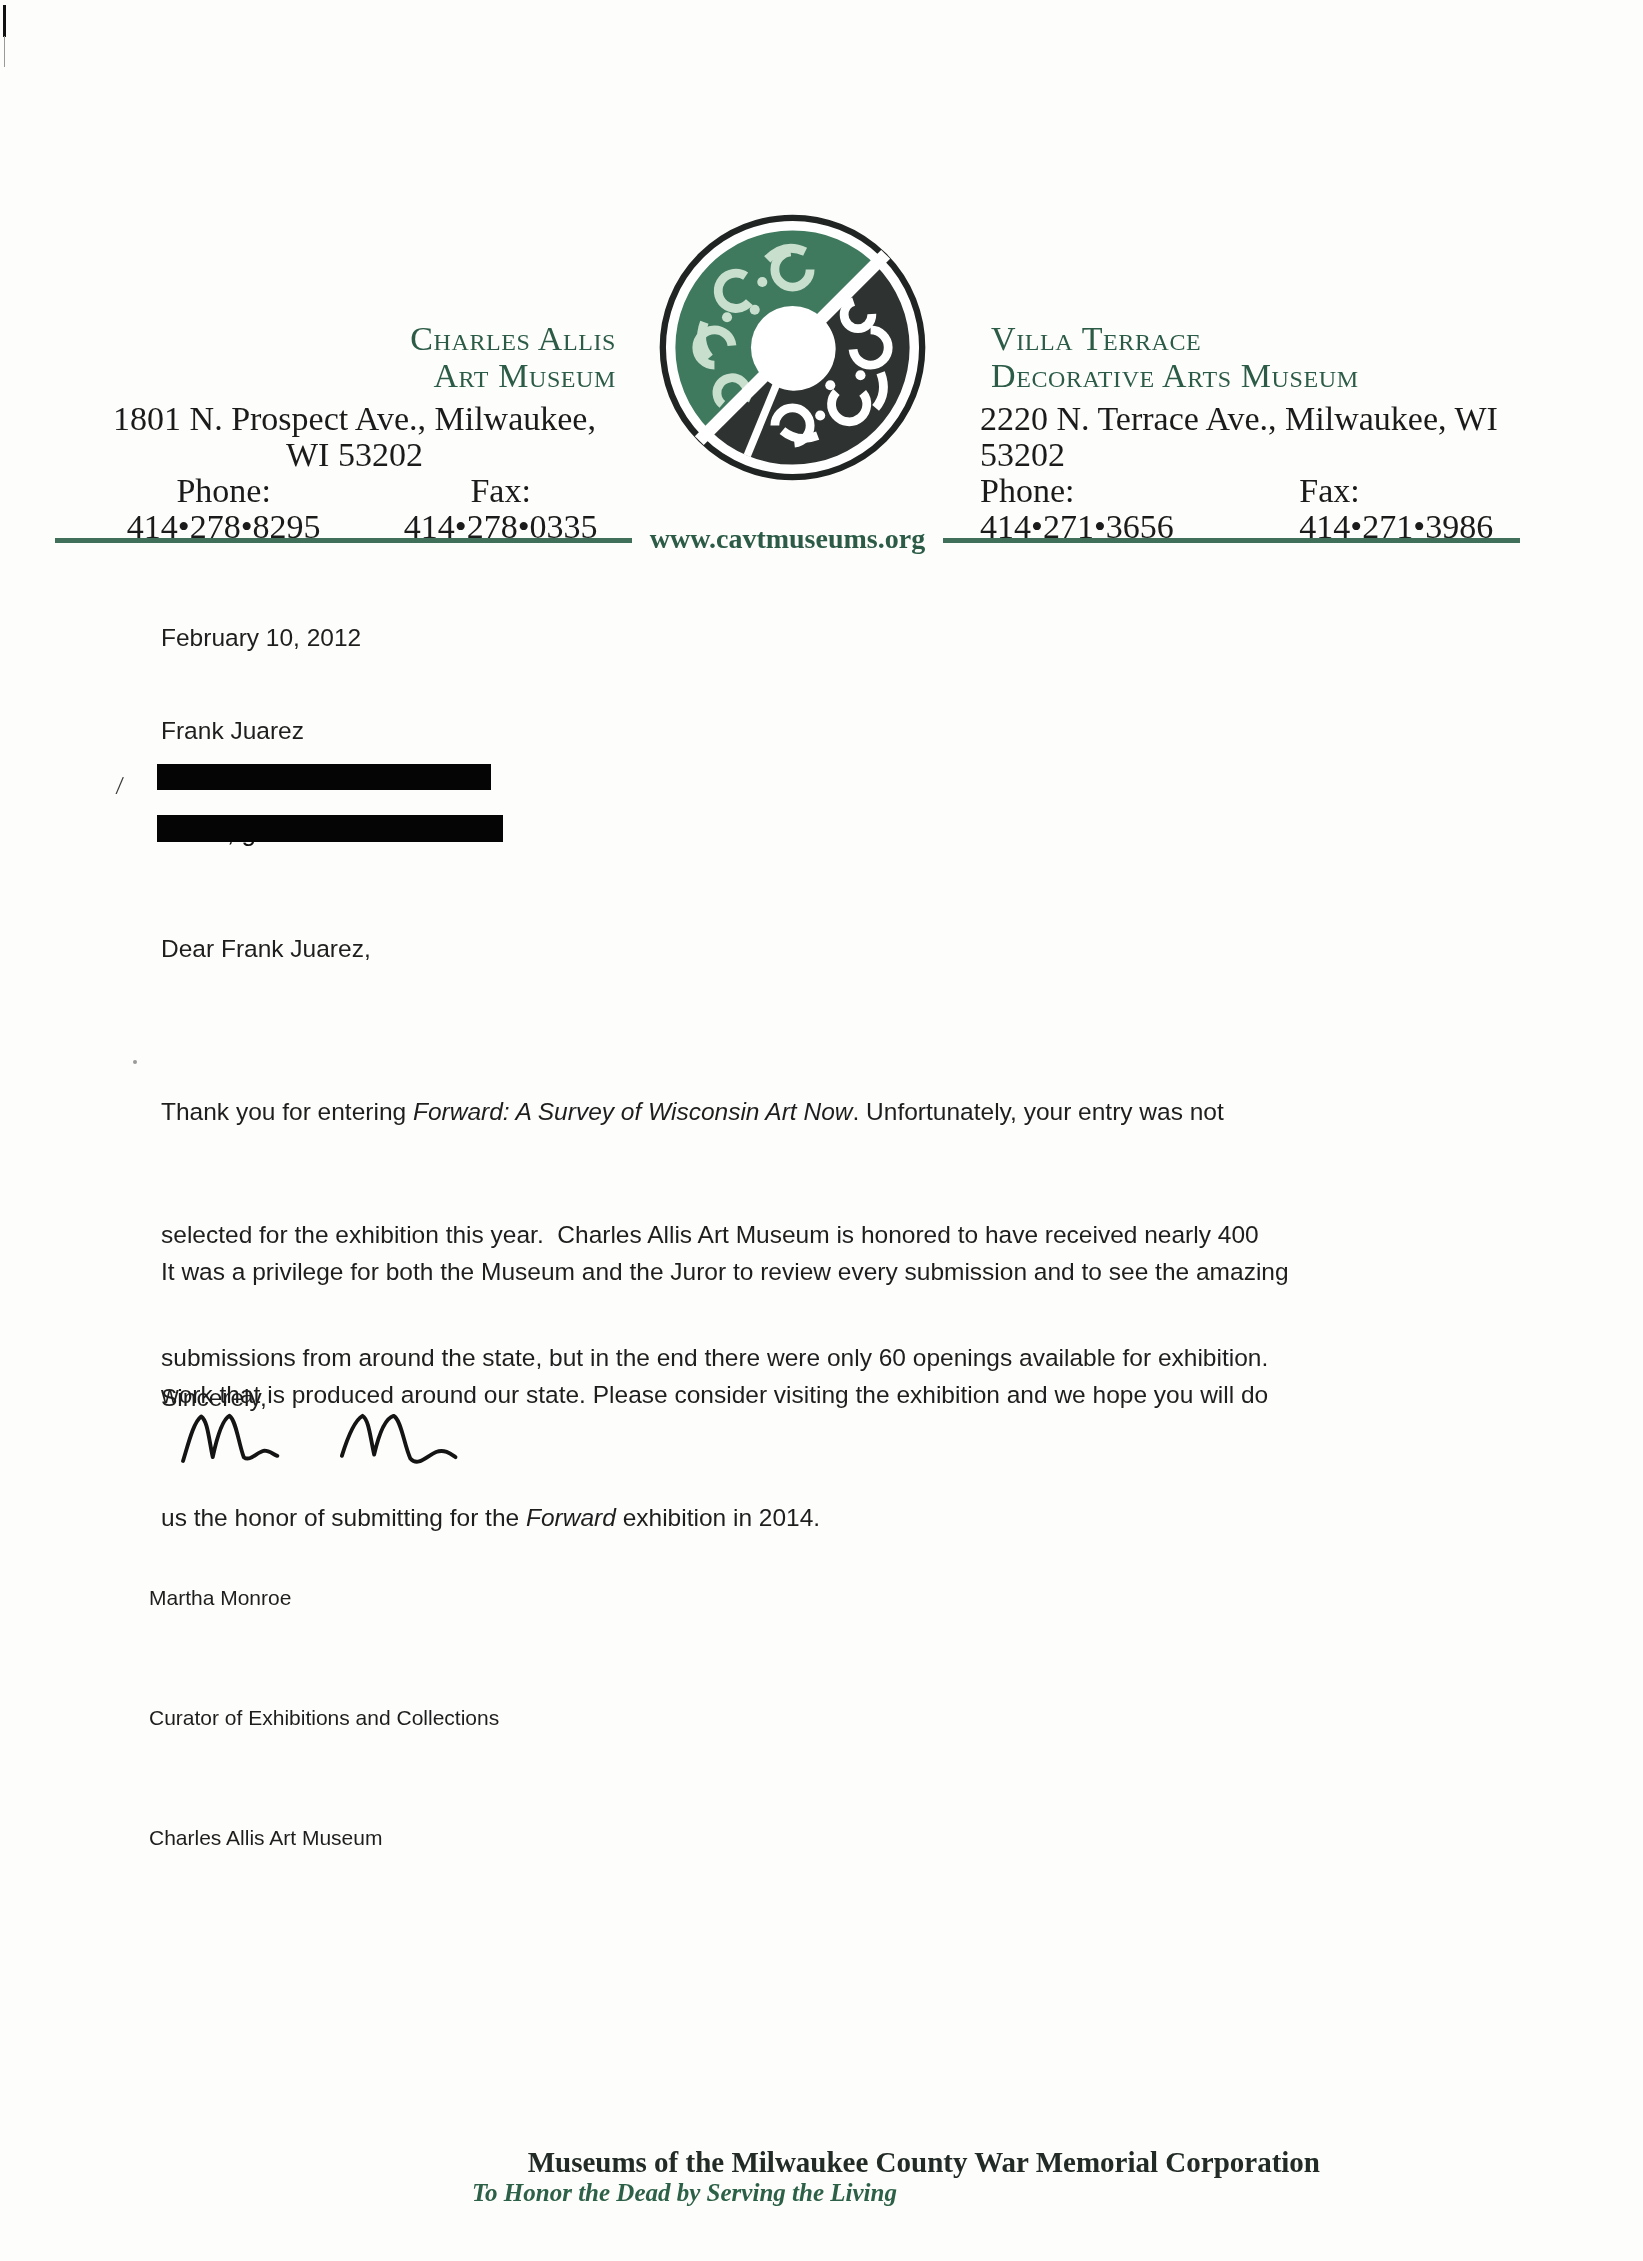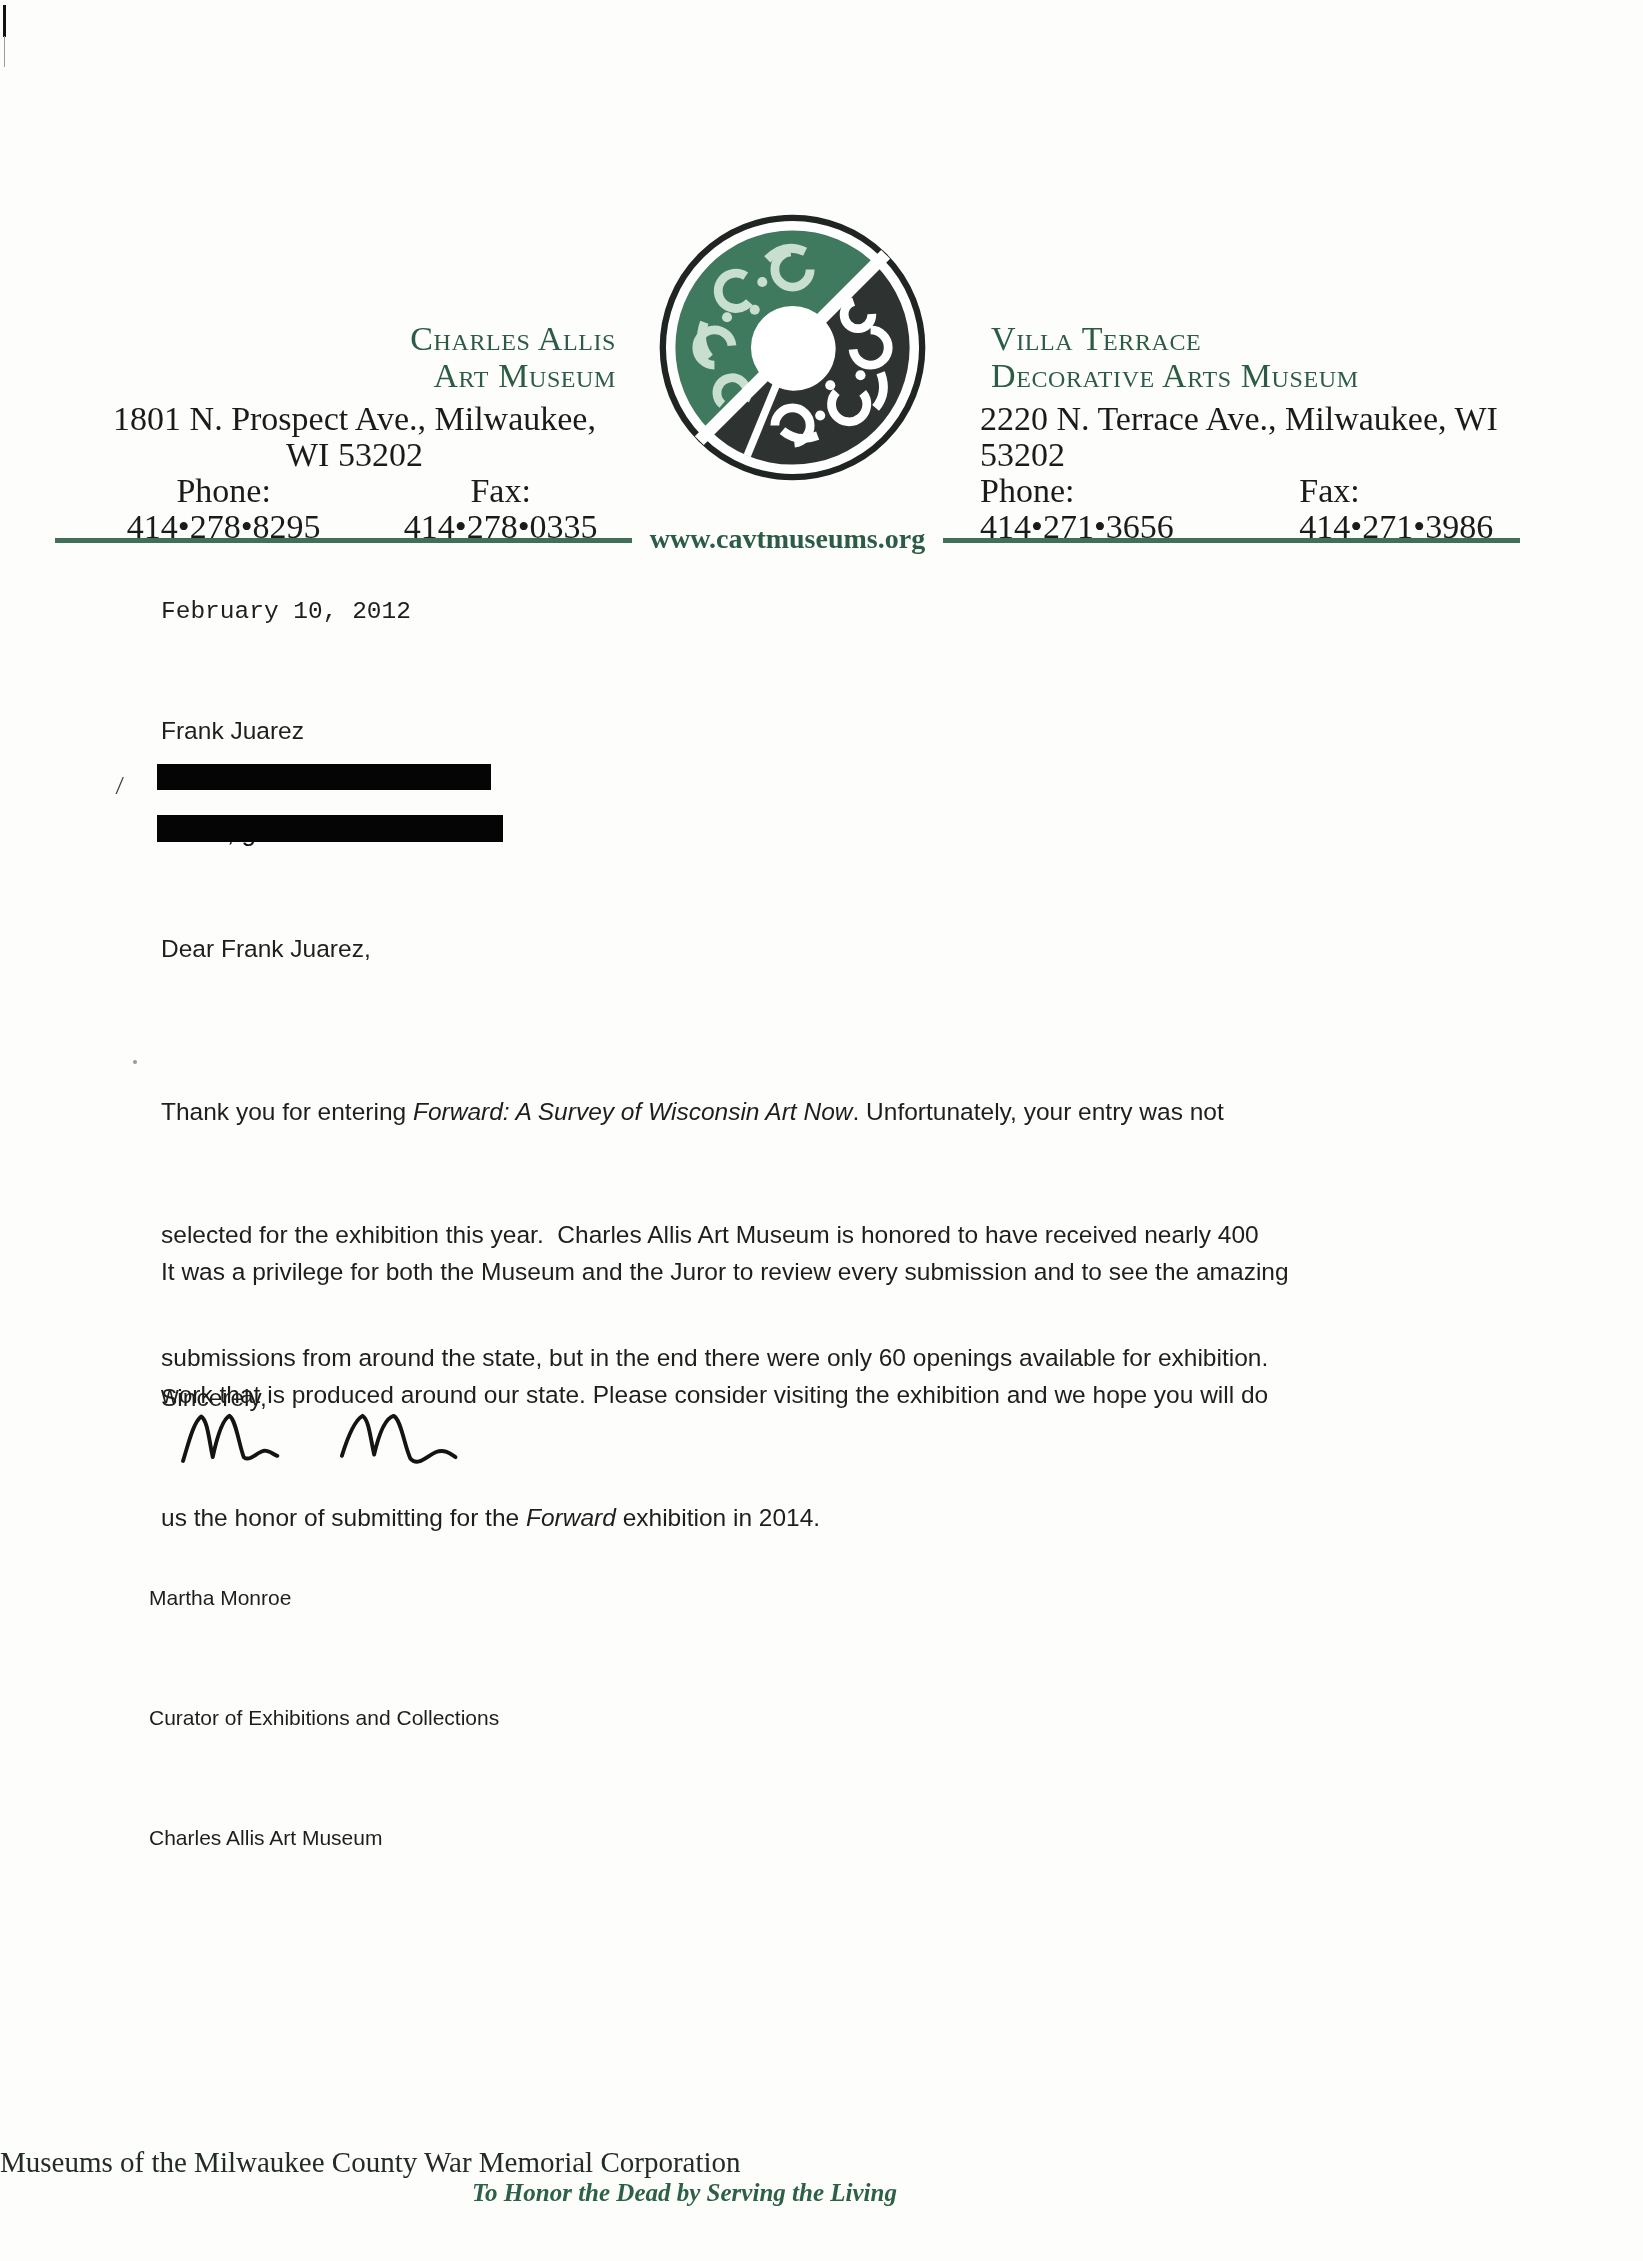--- a/index.html
+++ b/index.html
@@ -68,41 +68,42 @@
     font-family:"Liberation Serif",serif;
     font-weight:bold;
     font-size:28px;
     color:var(--green);
     padding-bottom:2.6px;
     white-space:nowrap;
   }
 
   
   .bline{position:absolute;left:161px;font-size:24.5px;white-space:pre;color:var(--ink);}
-  .date{top:598px;font-family:Liberation Mono, monospace;}
+  .date{top:624px;}
   .recipient{top:717px;}
   .redact{position:absolute;background:#050505;z-index:2;}
   .redact-1{left:157px;top:764px;width:334px;height:26.4px;}
   .redact-2{left:157px;top:815px;width:346px;height:27px;}
   .remnant{position:absolute;left:227px;top:817px;font-size:26px;z-index:1;color:#101010;}
   .salutation{top:935px;}
   .para{position:absolute;left:161px;font-size:24.5px;line-height:41px;white-space:pre;color:var(--ink);}
   .para-1{top:1009px;}
   .para-2{top:1169px;}
   .sincerely{top:1384px;}
   .signature{position:absolute;left:174px;top:1399px;width:297px;height:84px;}
   .sig-block{position:absolute;left:149px;top:1498px;font-size:21px;line-height:40px;white-space:pre;color:var(--ink);}
 
   
   .footer-1{
     position:absolute;left:0;top:2146px;width:1320px;
-    text-align:left;
+    text-align:right;
     font-family:"Liberation Serif",serif;
     font-size:29px;
     color:#222b26;
+    font-weight:bold;
   }
   .footer-2{
     position:absolute;left:0;top:2179px;width:1369px;
     text-align:center;
     font-family:"Liberation Serif",serif;
     font-style:italic;
     font-weight:bold;
     font-size:25px;
     color:var(--green-footer);
   }

